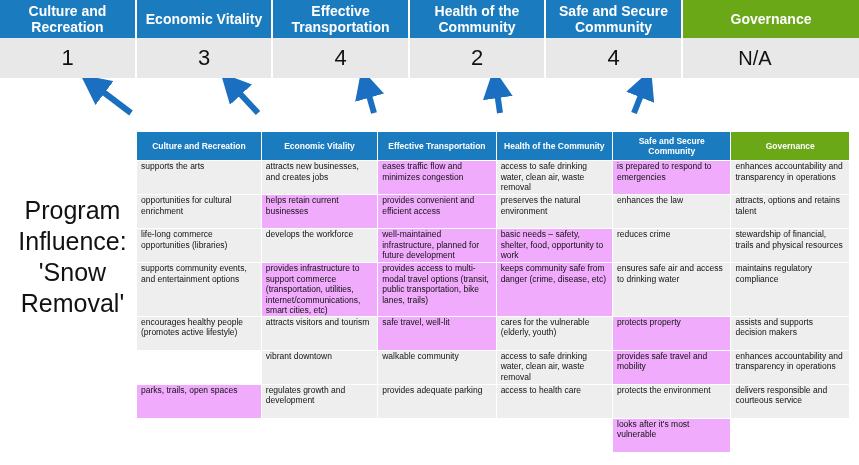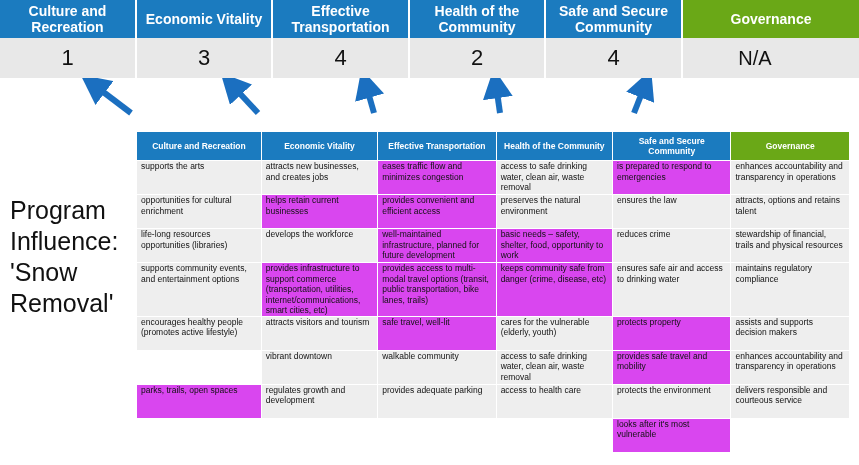--- a/index.html
+++ b/index.html
@@ -72,21 +72,21 @@
 
   
   #left-caption {
     position: absolute;
     left: 10px;
     top: 195px;
     width: 125px;
     font-size: 25px;
     line-height: 31px;
     color: #111111;
-    text-align: left;
+    text-align: center;
   }
 
   
   #matrix {
     position: absolute;
     left: 136px;
     top: 131px;
     width: 714px;
     border-collapse: collapse;
     table-layout: fixed;
@@ -106,21 +106,21 @@
     font-size: 8.5px;
     line-height: 10.5px;
     color: #111111;
     vertical-align: top;
     padding: 0 4px;
     border: 1px solid #ffffff;
     background: #eeeeee;
     height: 34px;
     box-sizing: border-box;
   }
-  #matrix td.hl { background: #d946ef; }
+  #matrix td.hl { background: #f0abfc; }
   #matrix td.empty { background: #ffffff; border: none; }
 </style>
 </head>
 <body>
 
 <div id="top-band">
     <div class="top-cell" style="background: rgb(27, 123, 191); width: 137px;">Culture and Recreation</div>
     <div class="top-cell" style="background: rgb(27, 123, 191); width: 136px;">Economic Vitality</div>
     <div class="top-cell" style="background: rgb(27, 123, 191); width: 137px;">Effective Transportation</div>
     <div class="top-cell" style="background: rgb(27, 123, 191); width: 136px;">Health of the Community</div>
@@ -180,25 +180,25 @@
         <td class="hl">eases traffic flow and minimizes congestion</td>
         <td>access to safe drinking water, clean air, waste removal</td>
         <td class="hl">is prepared to respond to emergencies</td>
         <td>enhances accountability and transparency in operations</td>
       </tr>
       <tr>
         <td>opportunities for cultural enrichment</td>
         <td class="hl">helps retain current businesses</td>
         <td class="hl">provides convenient and efficient access</td>
         <td>preserves the natural environment</td>
-        <td>ensures the law</td>
+        <td>enhances the law</td>
         <td>attracts, options and retains talent</td>
       </tr>
       <tr>
-        <td>life-long resources opportunities (libraries)</td>
+        <td>life-long commerce opportunities (libraries)</td>
         <td>develops the workforce</td>
         <td class="hl">well-maintained infrastructure, planned for future development</td>
         <td class="hl">basic needs – safety, shelter, food, opportunity to work</td>
         <td>reduces crime</td>
         <td>stewardship of financial, trails and physical resources</td>
       </tr>
       <tr>
         <td>supports community events, and entertainment options</td>
         <td class="hl">provides infrastructure to support commerce (transportation, utilities, internet/communications, smart cities, etc)</td>
         <td class="hl">provides access to multi-modal travel options (transit, public transportation, bike lanes, trails)</td>

